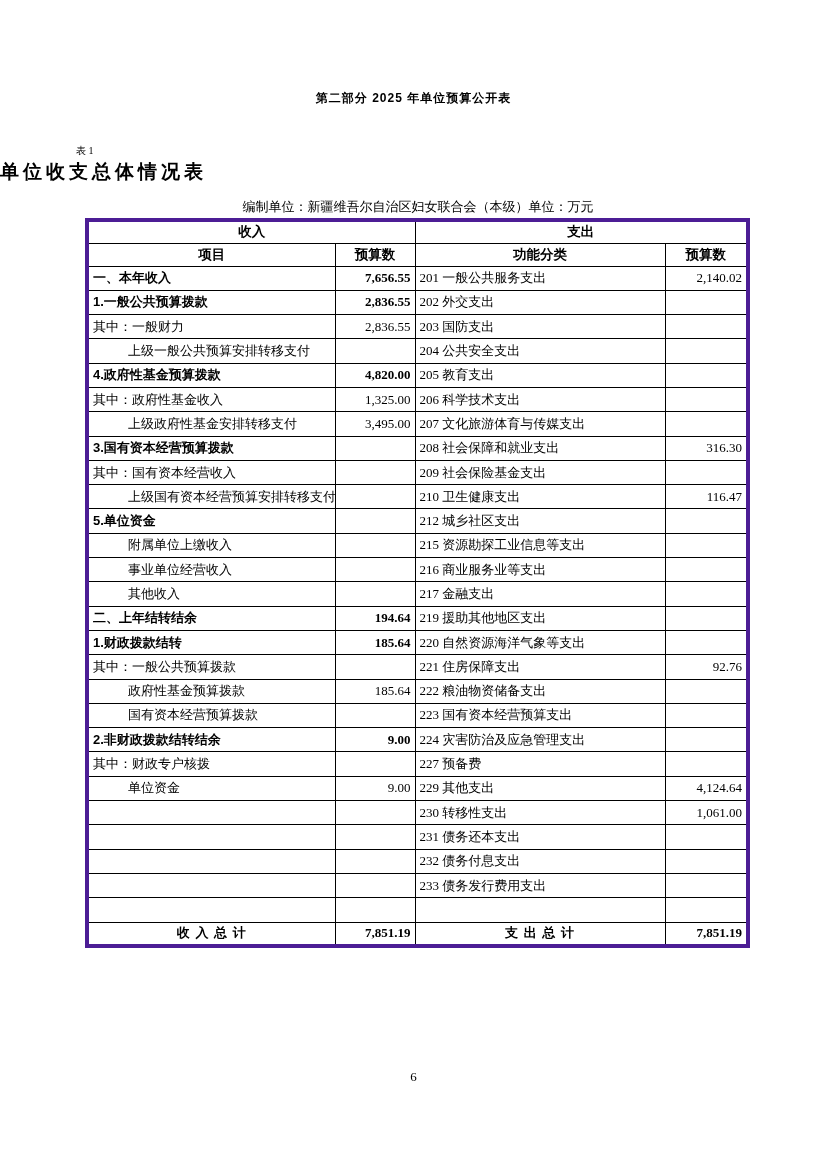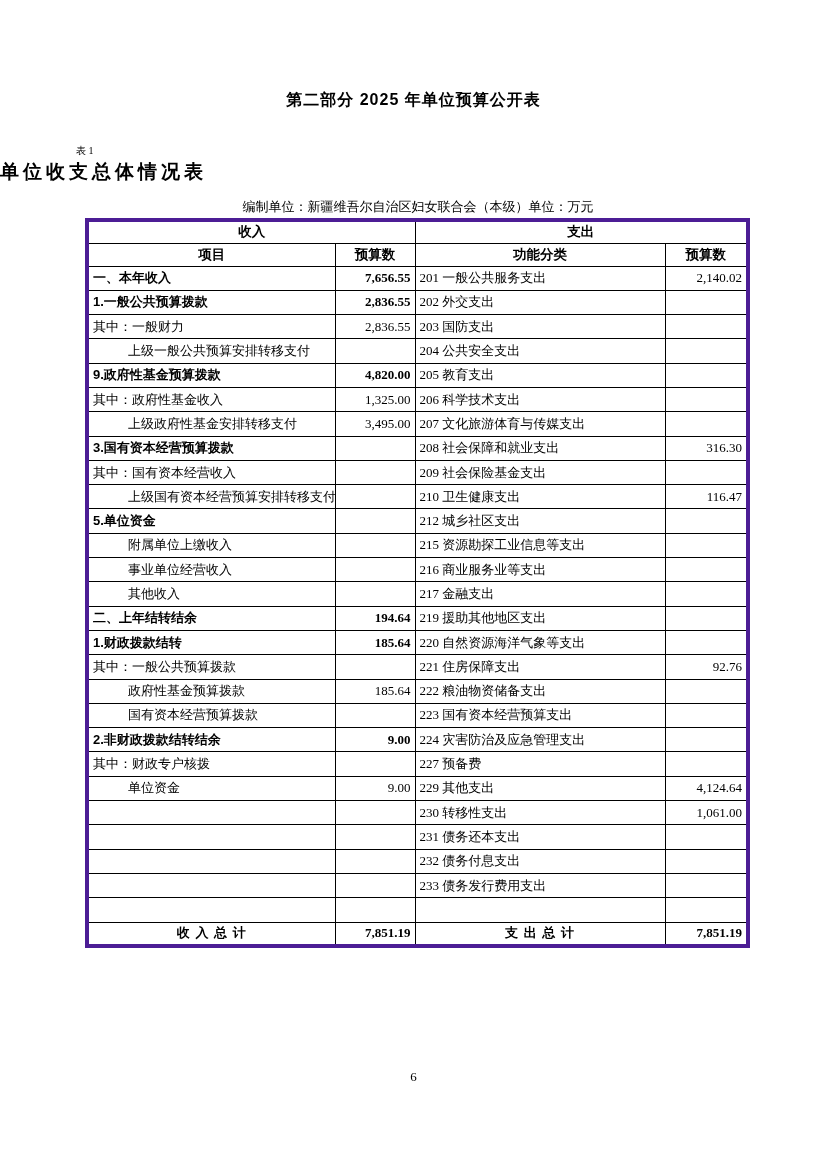--- a/index.html
+++ b/index.html
@@ -11,21 +11,21 @@
     color: #000000;
     font-family: "Liberation Serif", "DejaVu Serif", serif;
     overflow: hidden;
   }
   .part-title {
     position: absolute;
     top: 90px; left: 0; right: 0;
     text-align: center;
     font-family: "Liberation Sans", "DejaVu Sans", sans-serif;
     font-weight: 700;
-    font-size: 16px;
+    font-size: 12px;
     letter-spacing: 1px;
   }
   .table-label {
     position: absolute;
     top: 144px; left: 76px;
     font-size: 10px;
   }
   .table-title {
     position: absolute;
     top: 159px; left: 0; right: 0;
@@ -135,21 +135,21 @@
           <td class="c-item">203 国防支出</td>
           <td class="c-num"></td>
         </tr>
         <tr>
           <td class="c-item indent">上级一般公共预算安排转移支付</td>
           <td class="c-num"></td>
           <td class="c-item">204 公共安全支出</td>
           <td class="c-num"></td>
         </tr>
         <tr>
-          <td class="c-item hv">9.政府性基金预算拨款</td>
+          <td class="c-item hv">4.政府性基金预算拨款</td>
           <td class="c-num nb">4,820.00</td>
           <td class="c-item">205 教育支出</td>
           <td class="c-num"></td>
         </tr>
         <tr>
           <td class="c-item">其中：政府性基金收入</td>
           <td class="c-num">1,325.00</td>
           <td class="c-item">206 科学技术支出</td>
           <td class="c-num"></td>
         </tr>

